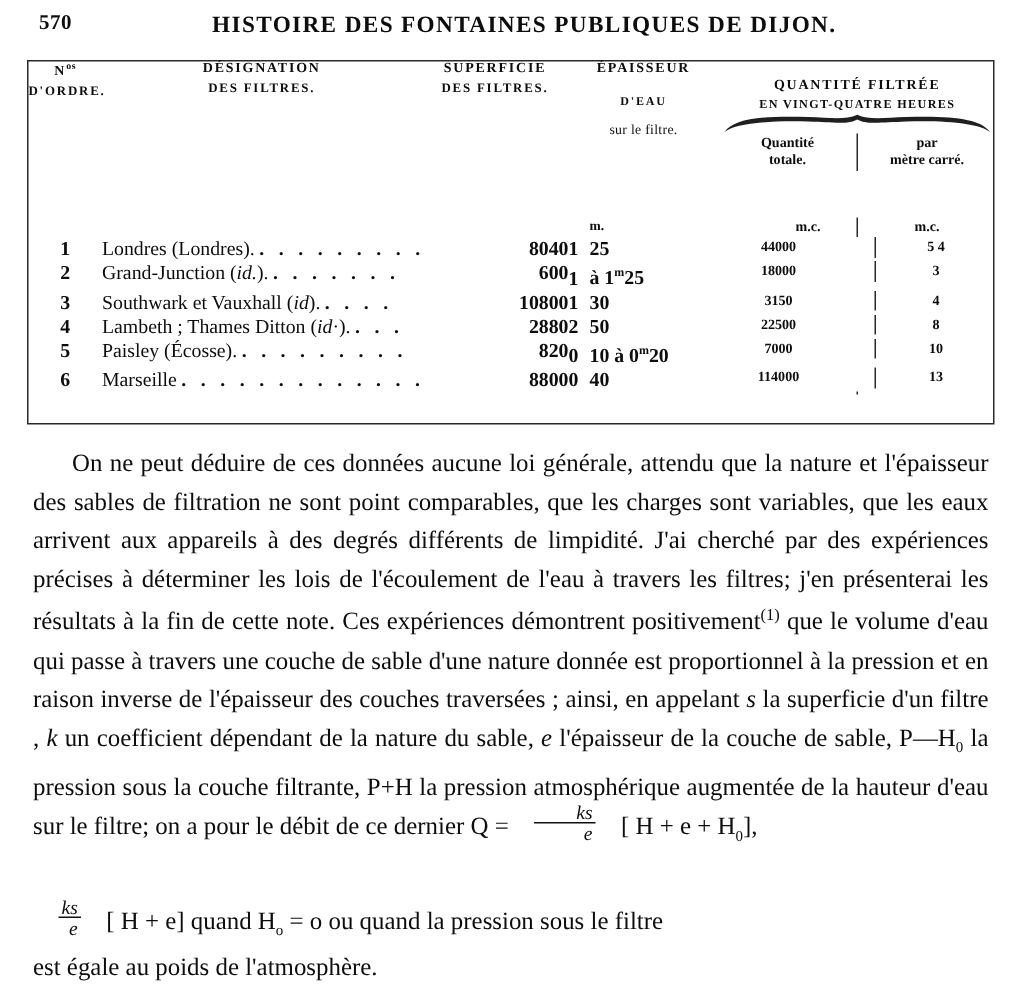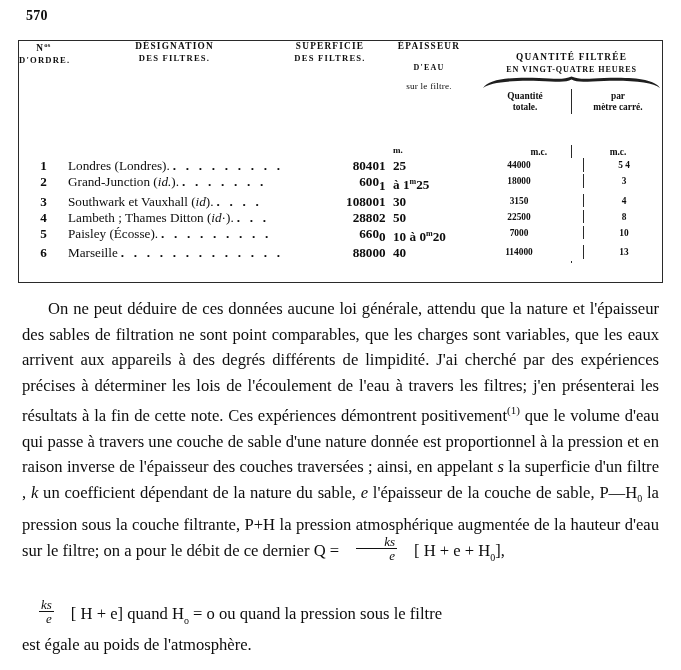--- a/index.html
+++ b/index.html
@@ -212,20 +212,21 @@
     border-top: 1.3px solid #111;
     padding: 0 2px;
   }
   sub.z { font-size: 10px; vertical-align: sub; }
 </style>
 </head>
 <body>
 
 <div class="runhead">
   <div class="folio">570</div>
+  <div class="runtitle">HISTOIRE DES FONTAINES PUBLIQUES DE DIJON.</div>
 </div>
 
 <div class="tablewrap">
   <table class="filters">
     <colgroup>
       <col style="width:49px">
       <col style="width:213px">
       <col style="width:98px">
       <col style="width:100px">
       <col style="width:185px">
@@ -337,21 +338,21 @@
             <div class="qsub">
               <div class="cq1">22500</div>
               <div class="divider"></div>
               <div class="cq2">8</div>
             </div>
           </td>
         </tr>
         <tr class="bodyrow">
           <td class="cnum vr">5</td>
           <td class="cname vr"><span class="nm">Paisley (Écosse).</span><span class="dots">. . . . . . . . .</span></td>
-          <td class="csup vr">660</td>
+          <td class="csup vr">820</td>
           <td class="ceps vr"><span class="v1">0</span>10 à 0<sup>m</sup>20</td>
           <td>
             <div class="qsub">
               <div class="cq1">7000</div>
               <div class="divider"></div>
               <div class="cq2">10</div>
             </div>
           </td>
         </tr>
         <tr class="bodyrow">

